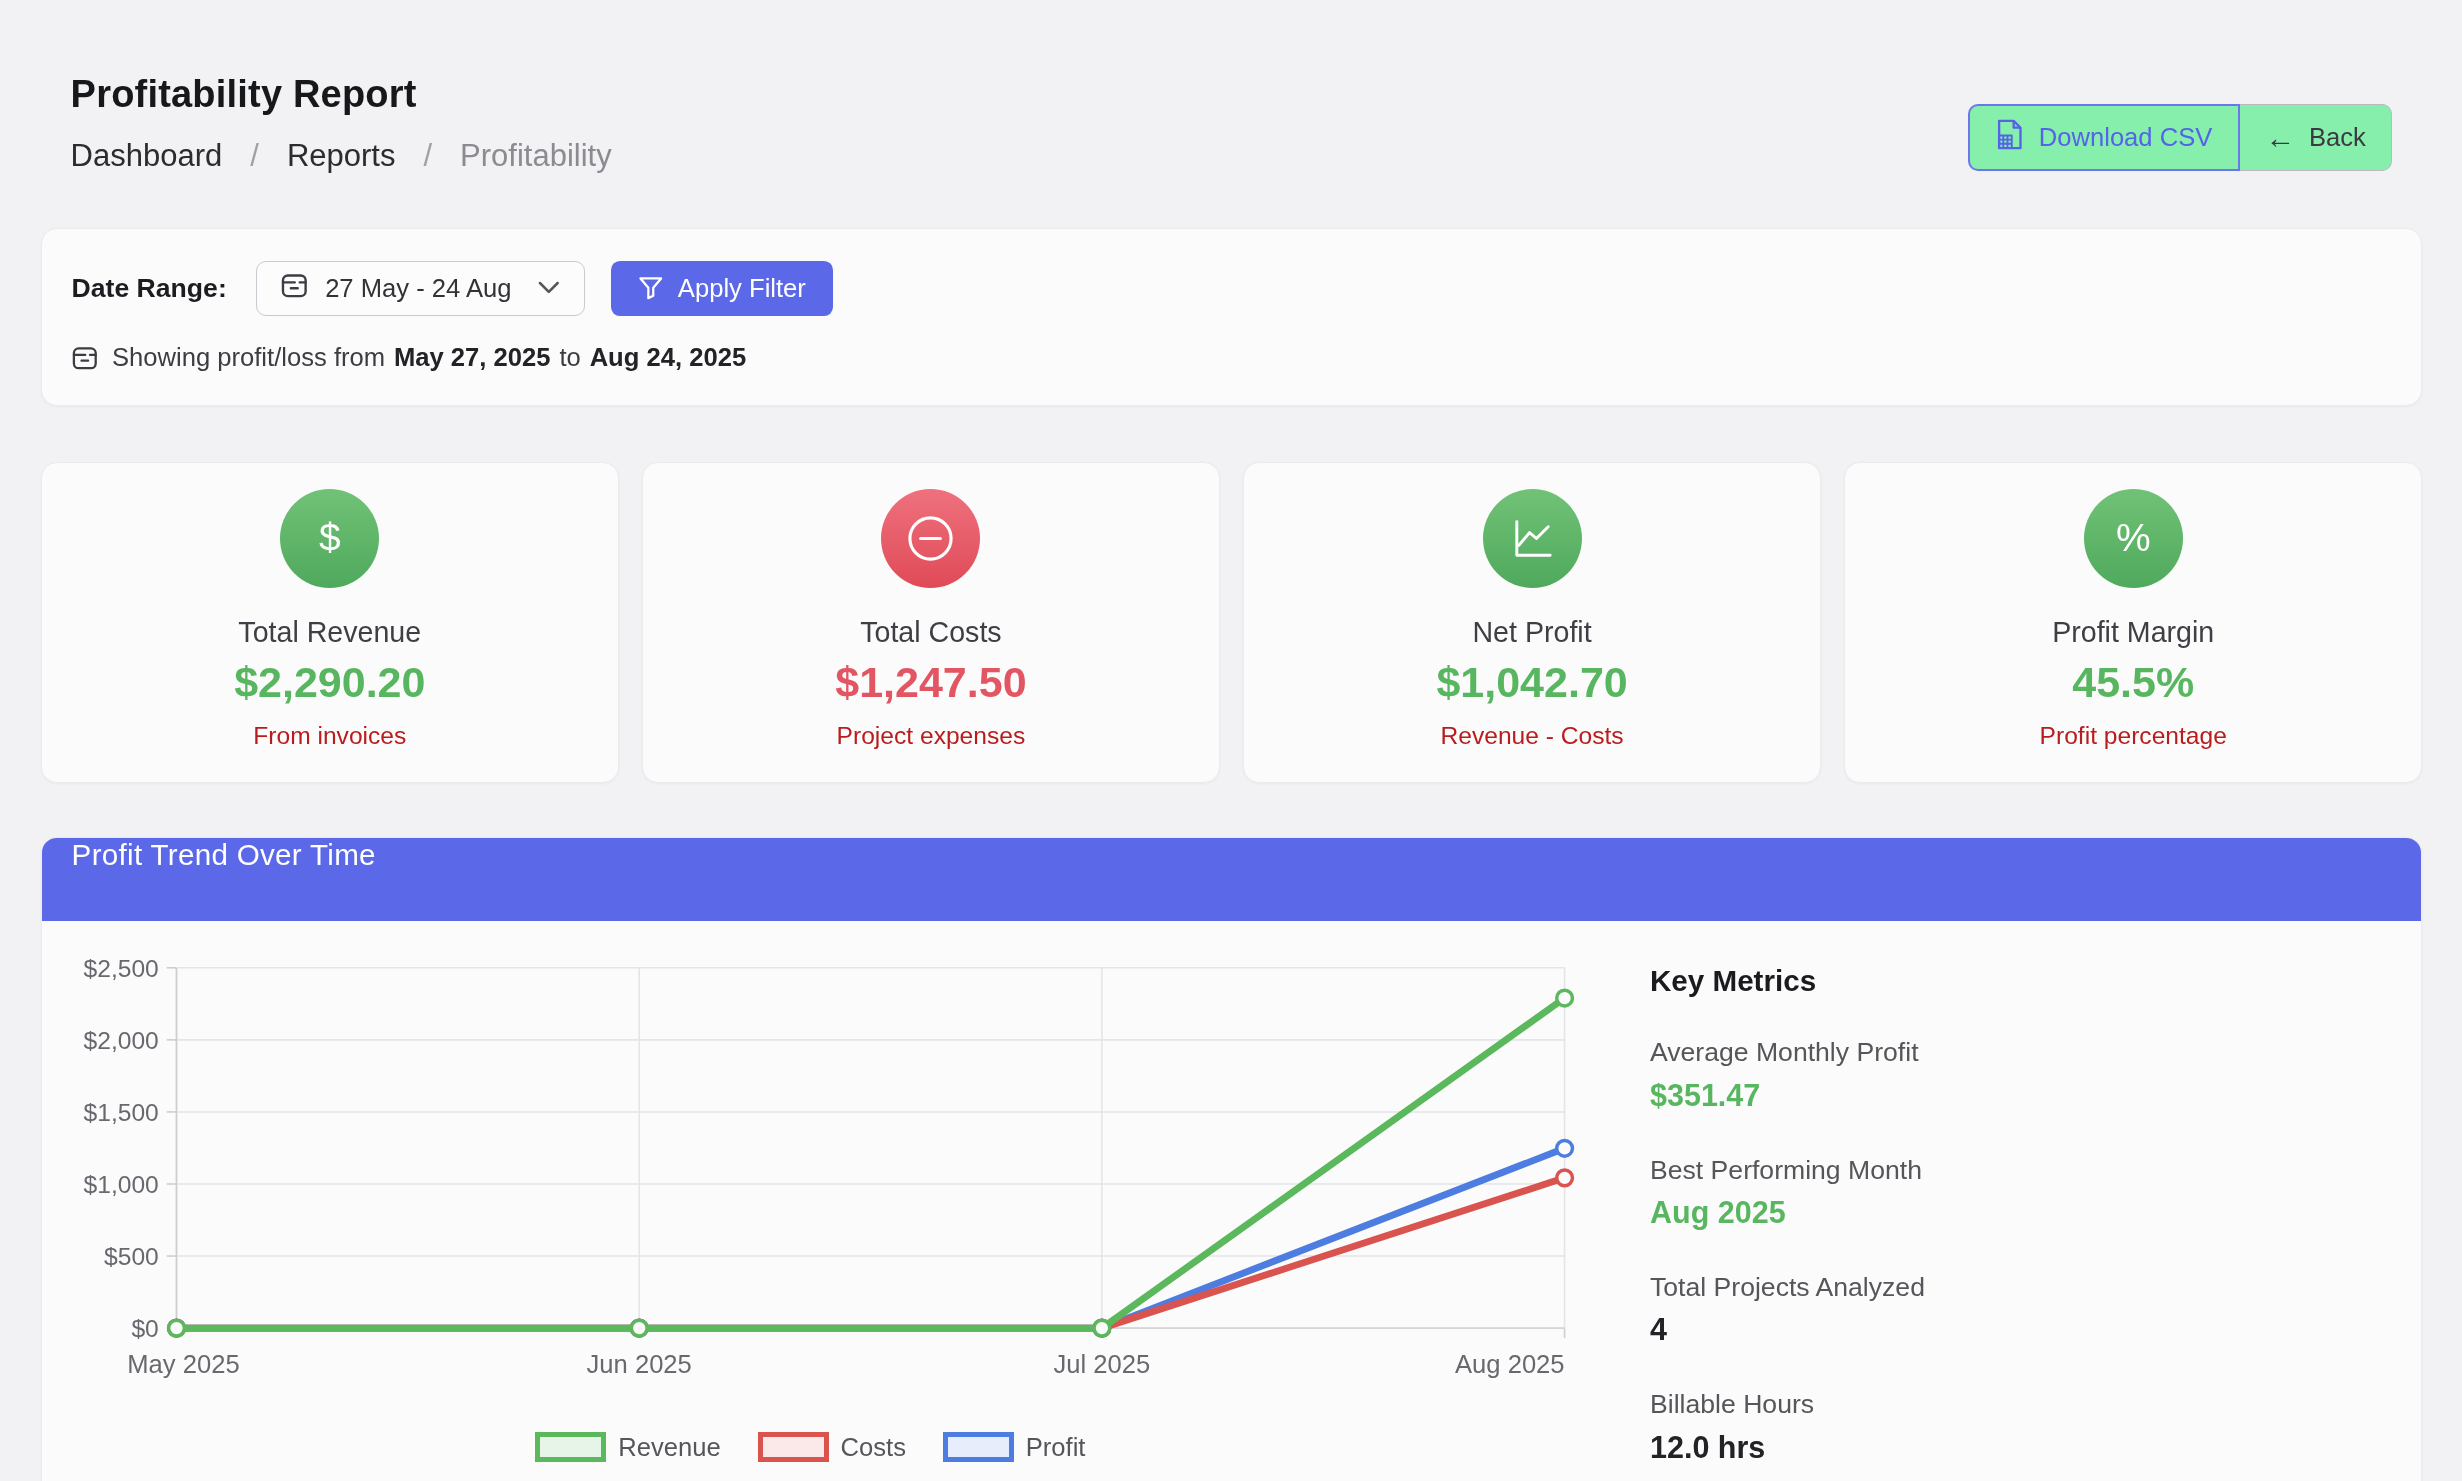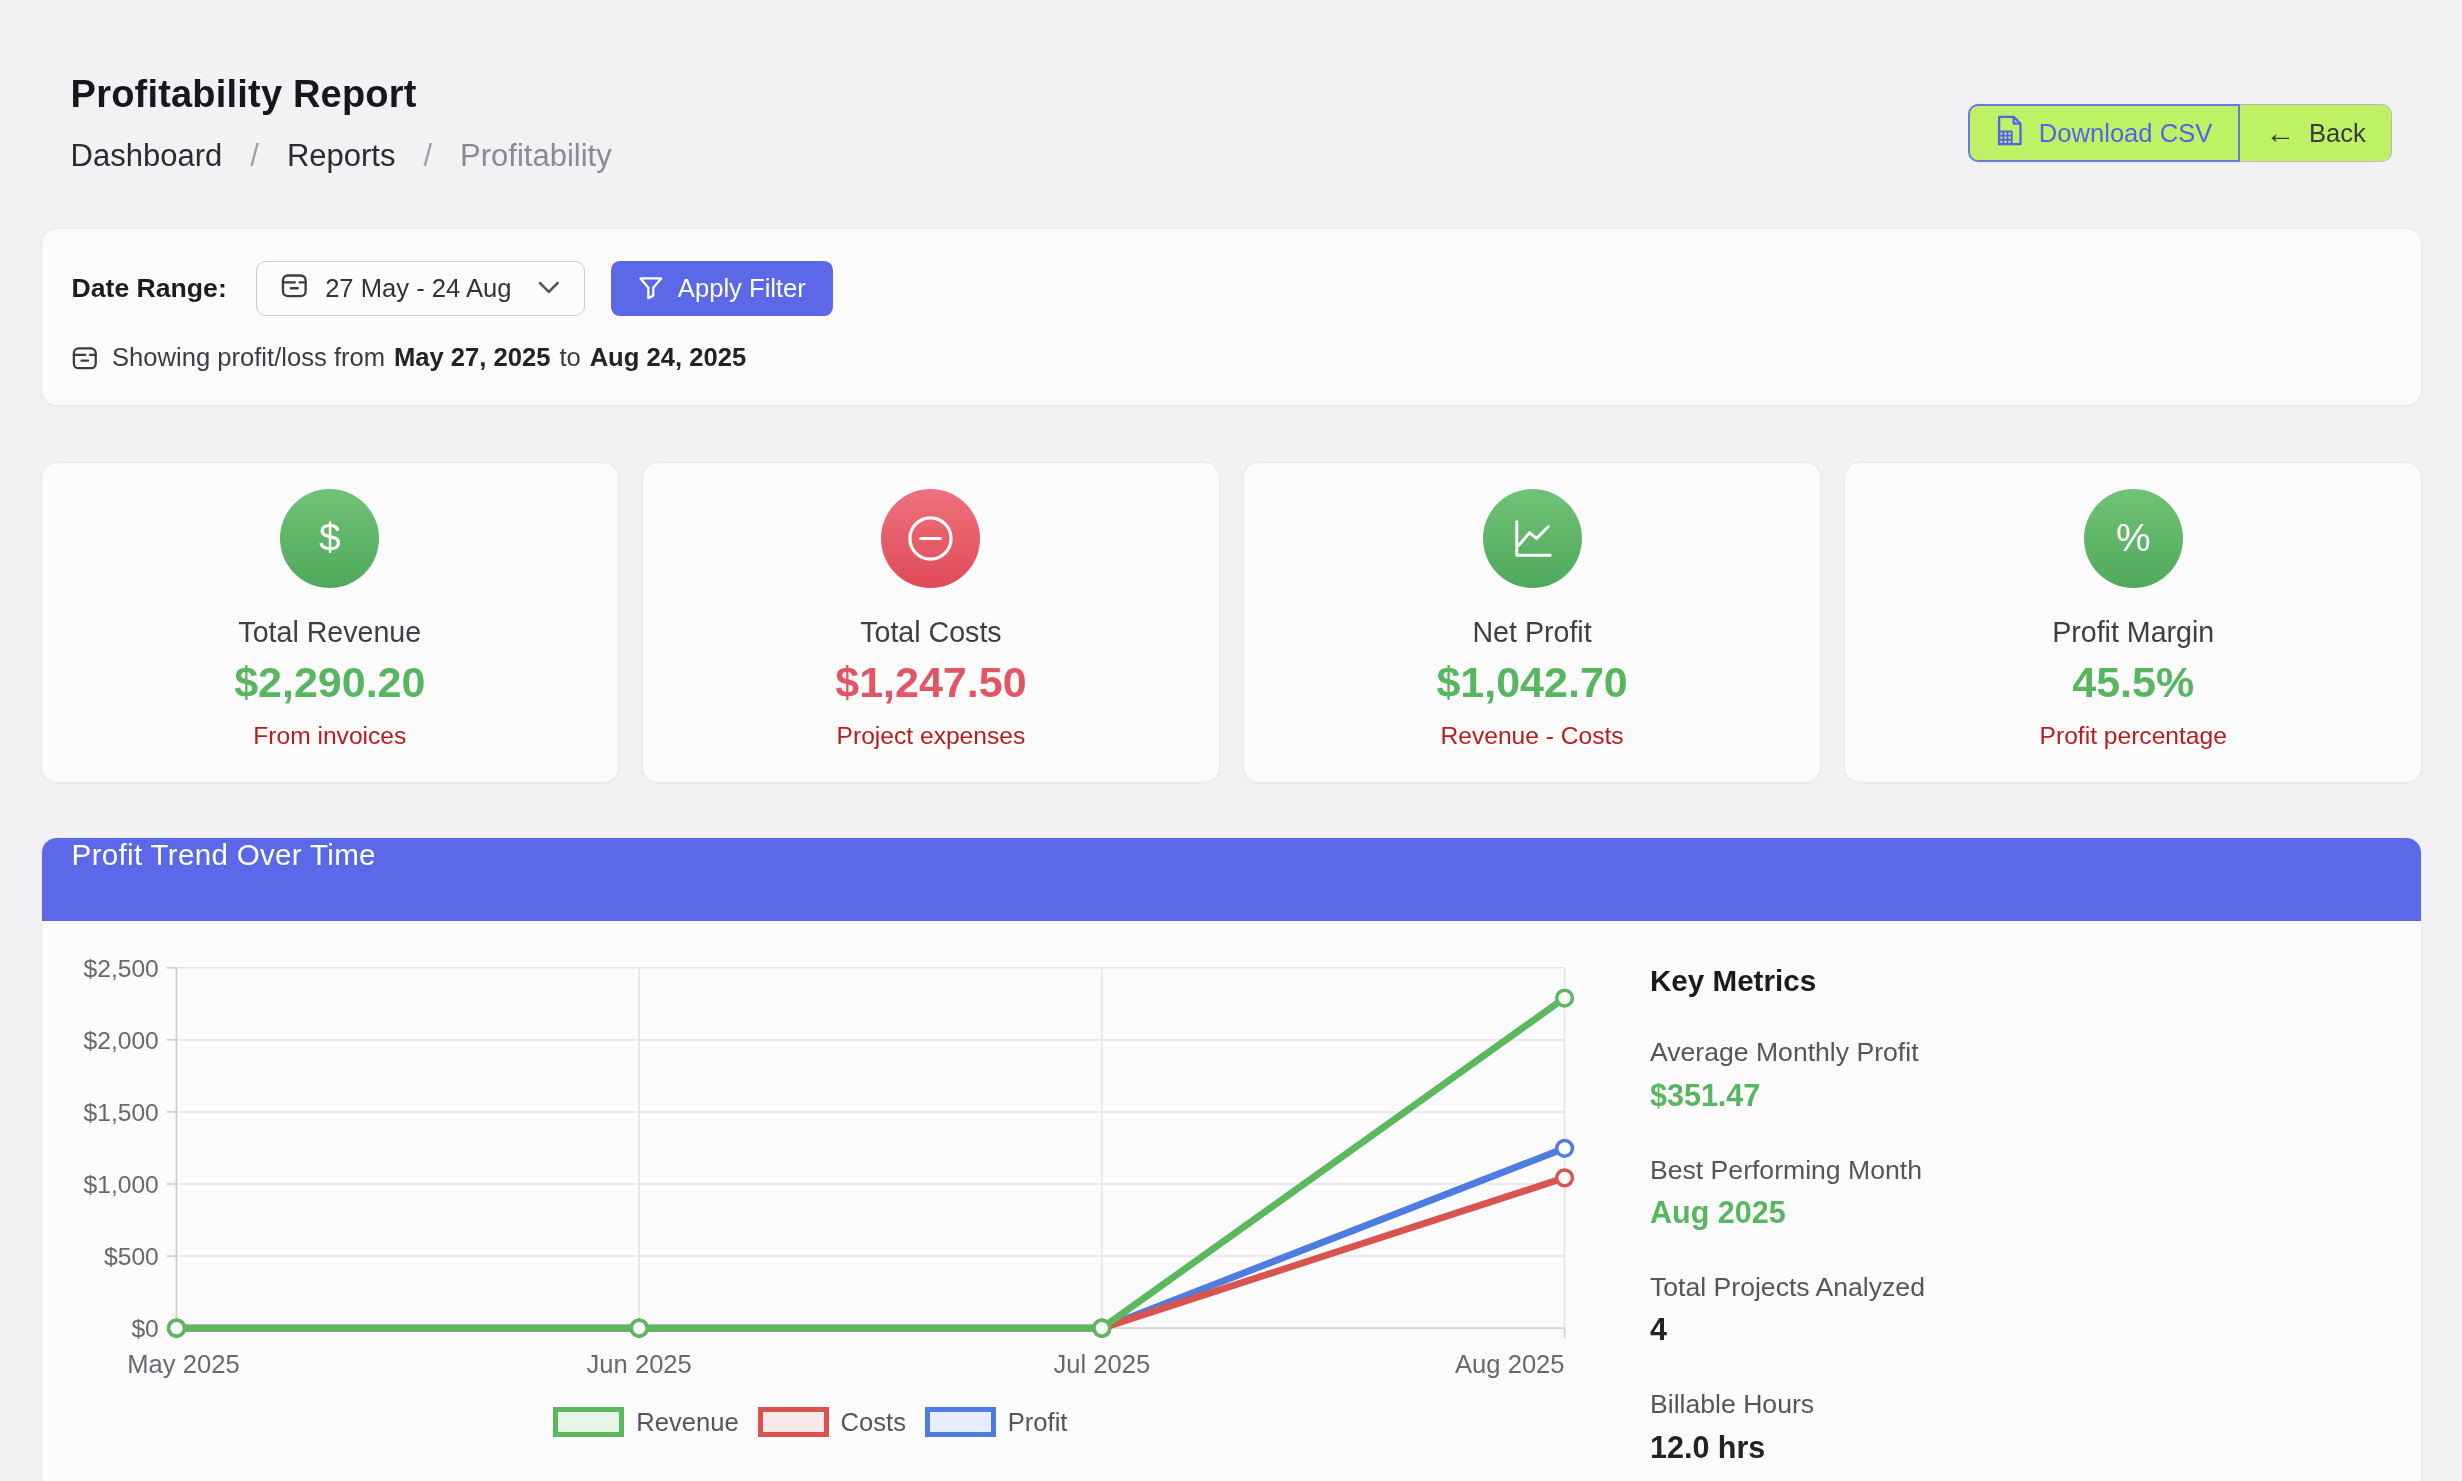--- a/index.html
+++ b/index.html
@@ -15,22 +15,22 @@
 
   
   .header-row { display:flex; justify-content:space-between; align-items:flex-start; padding:0 29.6px; }
   .page-title { font-size:38px; font-weight:700; color:#17181b; letter-spacing:0.2px; line-height:47px; }
   .breadcrumb { margin-top:21.7px; font-size:31px; line-height:31.5px; display:flex; gap:28px; align-items:flex-end; }
   .crumb { color:#2c2c30; font-weight:500; cursor:pointer; }
   .crumb-sep { color:#a0a0a6; font-weight:400; }
   .crumb-current { color:#8b8b91; font-weight:400; }
 
   .btn-group { display:flex; margin-top:33px; }
-  .btn { display:flex; align-items:center; gap:13.8px; height:58px; padding:0 25.6px;
-         font-size:25.6px; background:#bef264; cursor:pointer; white-space:nowrap; }
+  .btn { display:flex; align-items:center; gap:13.8px; height:67px; padding:0 25.6px;
+         font-size:25.6px; background:#86efac; cursor:pointer; white-space:nowrap; }
   .btn-csv { color:#5563e8; border:2px solid #6b78ec; border-radius:9.9px 0 0 9.9px; font-weight:500; }
   .btn-back { color:#3a3a40; border:1.5px solid #b9b9bf; border-left:none; border-radius:0 9.9px 9.9px 0; }
   .back-arrow { font-size:29.6px; line-height:25.6px; color:#3a3a40; }
 
   
   .card { background:#fbfbfc; border:1px solid #ebebee; border-radius:15.8px; box-shadow:0 1px 3px rgba(20,20,40,.04); }
 
   
   .filter-card { margin-top:57px; padding:31.5px 29.6px 33px 29.6px; }
   .filter-row { display:flex; align-items:center; gap:25.6px; }
@@ -58,21 +58,21 @@
   .metric-sub { margin-top:15.8px; font-size:24.6px; color:#b91c1c; line-height:27.6px; }
 
   
   .chart-card { margin-top:54px; border-radius:15.8px; background:#fbfbfc; border:1px solid #ebebee;
                 box-shadow:0 1px 3px rgba(20,20,40,.04); }
   .chart-banner { height:83px; background:#5b68e8; border-radius:14.8px 14.8px 0 0;
                   display:flex; align-items:flex-start; padding-left:29.6px; }
   .chart-banner-title { color:#ffffff; font-size:29.6px; font-weight:500; letter-spacing:0.3px; }
   .chart-body { display:flex; padding:35px 29.6px 29.6px 0; }
   .chart-area { width:1537px; }
-  .legend-row { margin-top:4px; display:flex; justify-content:center; align-items:center; gap:19px; }
+  .legend-row { margin-top:29px; display:flex; justify-content:center; align-items:center; gap:37px; }
   .legend-item { display:flex; align-items:center; gap:11.8px; cursor:pointer; }
   .legend-swatch { width:71px; height:29.6px; border-style:solid; border-width:5.9px; }
   .legend-label { font-size:25.6px; color:#55555a; }
 
   .key-metrics { margin-left:71px; padding-top:7.9px; }
   .km-title { font-size:29.6px; font-weight:700; color:#1b1b1e; margin-bottom:39px; }
   .km-item { margin-bottom:43px; }
   .km-label { font-size:26.6px; color:#55555a; line-height:31.5px; }
   .km-value { margin-top:9.9px; font-size:30.5px; font-weight:700; line-height:33px; }
 

